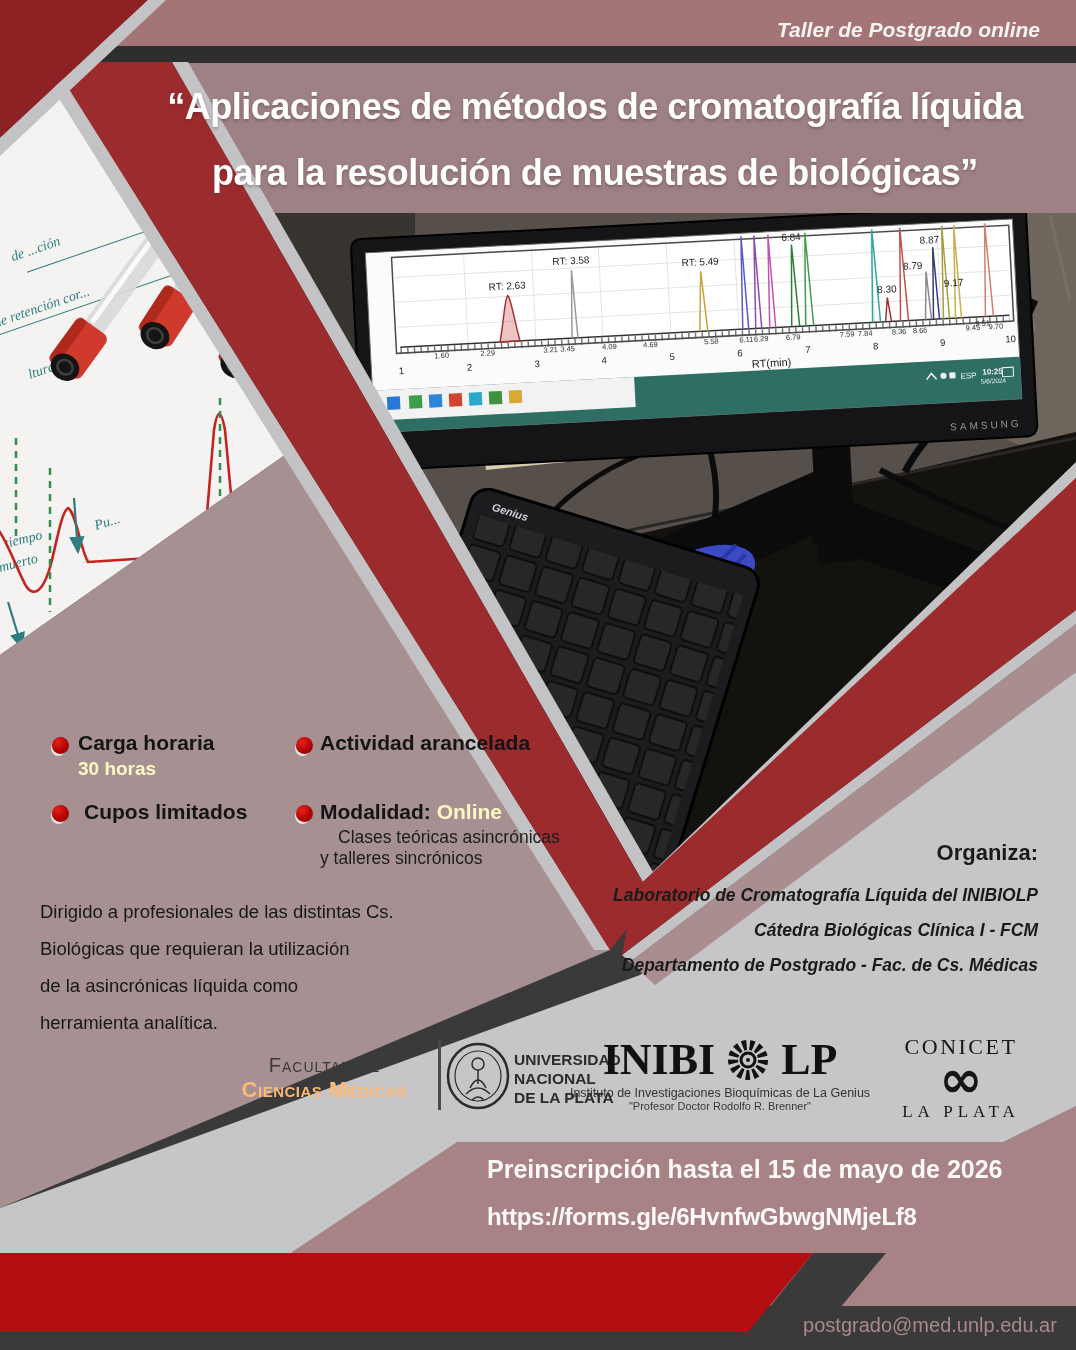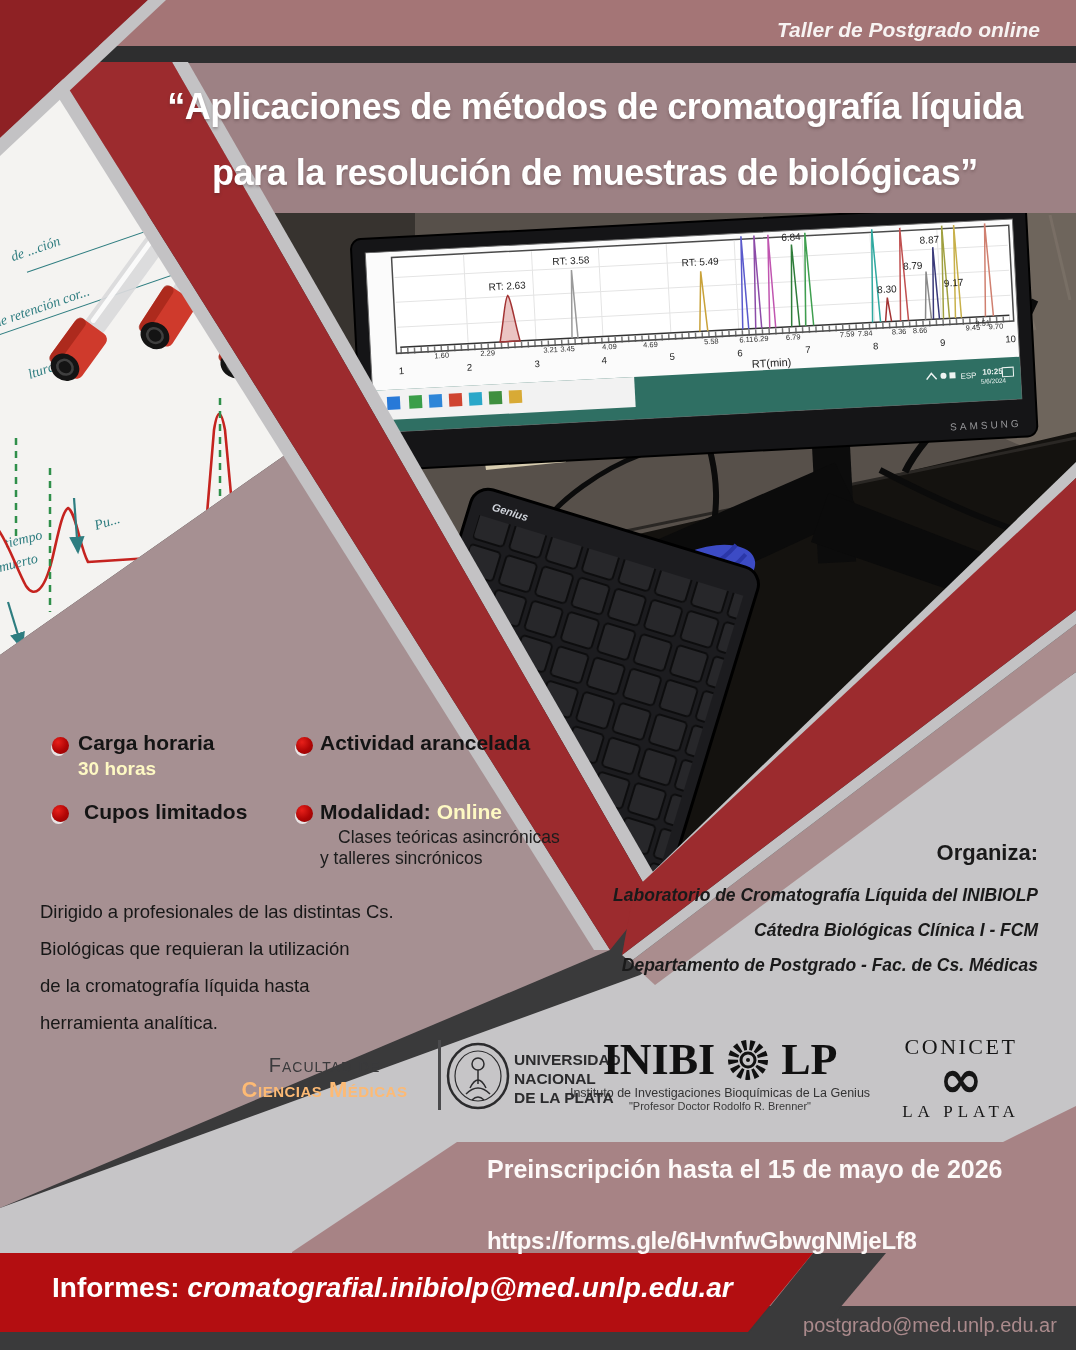--- a/index.html
+++ b/index.html
@@ -39,21 +39,21 @@
   .inibiolp .name{font-family:"Liberation Serif", serif;font-weight:bold;font-size:44px;line-height:48px;
                   display:flex;align-items:center;justify-content:center;gap:12px;}
   .inibiolp .s1{font-size:12.5px;color:#333;margin-top:2px;}
   .inibiolp .s2{font-size:11px;color:#3a3a3a;}
   .conicet{left:886px;top:1034px;width:150px;text-align:center;color:#161616;font-family:"Liberation Serif", serif;}
   .conicet .n{font-size:22px;letter-spacing:2.5px;}
   .conicet .inf{font-family:"DejaVu Sans", sans-serif;font-size:52px;font-weight:bold;line-height:38px;}
   .conicet .p{font-size:17px;letter-spacing:5px;margin-top:4px;}
   
   .reg-deadline{left:487px;top:1155px;font-size:25px;font-weight:bold;color:#fdf9f8;}
-  .reg-url{left:487px;top:1203px;font-size:24px;font-weight:bold;color:#fdf9f8;letter-spacing:-0.3px;margin-top:24px;}
+  .reg-url{left:487px;top:1203px;font-size:24px;font-weight:bold;color:#fdf9f8;letter-spacing:-0.3px;}
   
   .informes{left:52px;top:1272px;font-size:28px;color:#ffffff;}
   .informes .lbl{font-weight:bold;}
   .informes .em{font-weight:bold;font-style:italic;}
   .footer-email{left:800px;top:1314px;width:260px;text-align:center;font-size:20px;color:#aa8a8c;}
 </style>
 </head>
 <body>
 
 <div id="poster">
@@ -325,21 +325,21 @@
   <div class="abs dot" style="left:296px;top:805px;"></div>
   <div class="abs" style="left:320px;top:800px;">
     <span class="btxt">Modalidad:</span><span class="bsub" style="font-size:21px;"> Online</span>
   </div>
   <div class="abs bsub2" style="left:338px;top:827px;">Clases teóricas asincrónicas</div>
   <div class="abs bsub2" style="left:320px;top:848px;">y talleres sincrónicos</div>
 
   <div class="abs audience">
     <div>Dirigido a profesionales de las distintas Cs.</div>
     <div>Biológicas que requieran la utilización</div>
-    <div>de la cromatografía  líquida hasta</div>
+    <div>de la asincrónicas  líquida como</div>
     <div>herramienta analítica.</div>
   </div>
 
   <div class="abs organizer">
     <div class="head">Organiza:</div>
     <div class="line">Laboratorio de Cromatografía Líquida del INIBIOLP</div>
     <div class="line">Cátedra Biológicas Clínica I - FCM</div>
     <div class="line">Departamento de Postgrado - Fac. de Cs. Médicas</div>
   </div>
 
@@ -378,18 +378,15 @@
 
   <div class="abs conicet">
     <div class="n">CONICET</div>
     <div class="inf">∞</div>
     <div class="p">LA PLATA</div>
   </div>
 
   <div class="abs reg-deadline">Preinscripción hasta el 15 de mayo de 2026</div>
   <div class="abs reg-url">https://forms.gle/6HvnfwGbwgNMjeLf8</div>
 
-  <div class="abs informes">
-    <span class="lbl">Informes: </span><span class="em">cromatografial.inibiolp@med.unlp.edu.ar</span>
-  </div>
   <div class="abs footer-email">postgrado@med.unlp.edu.ar</div>
 
 </div>
 
 </body></html>

